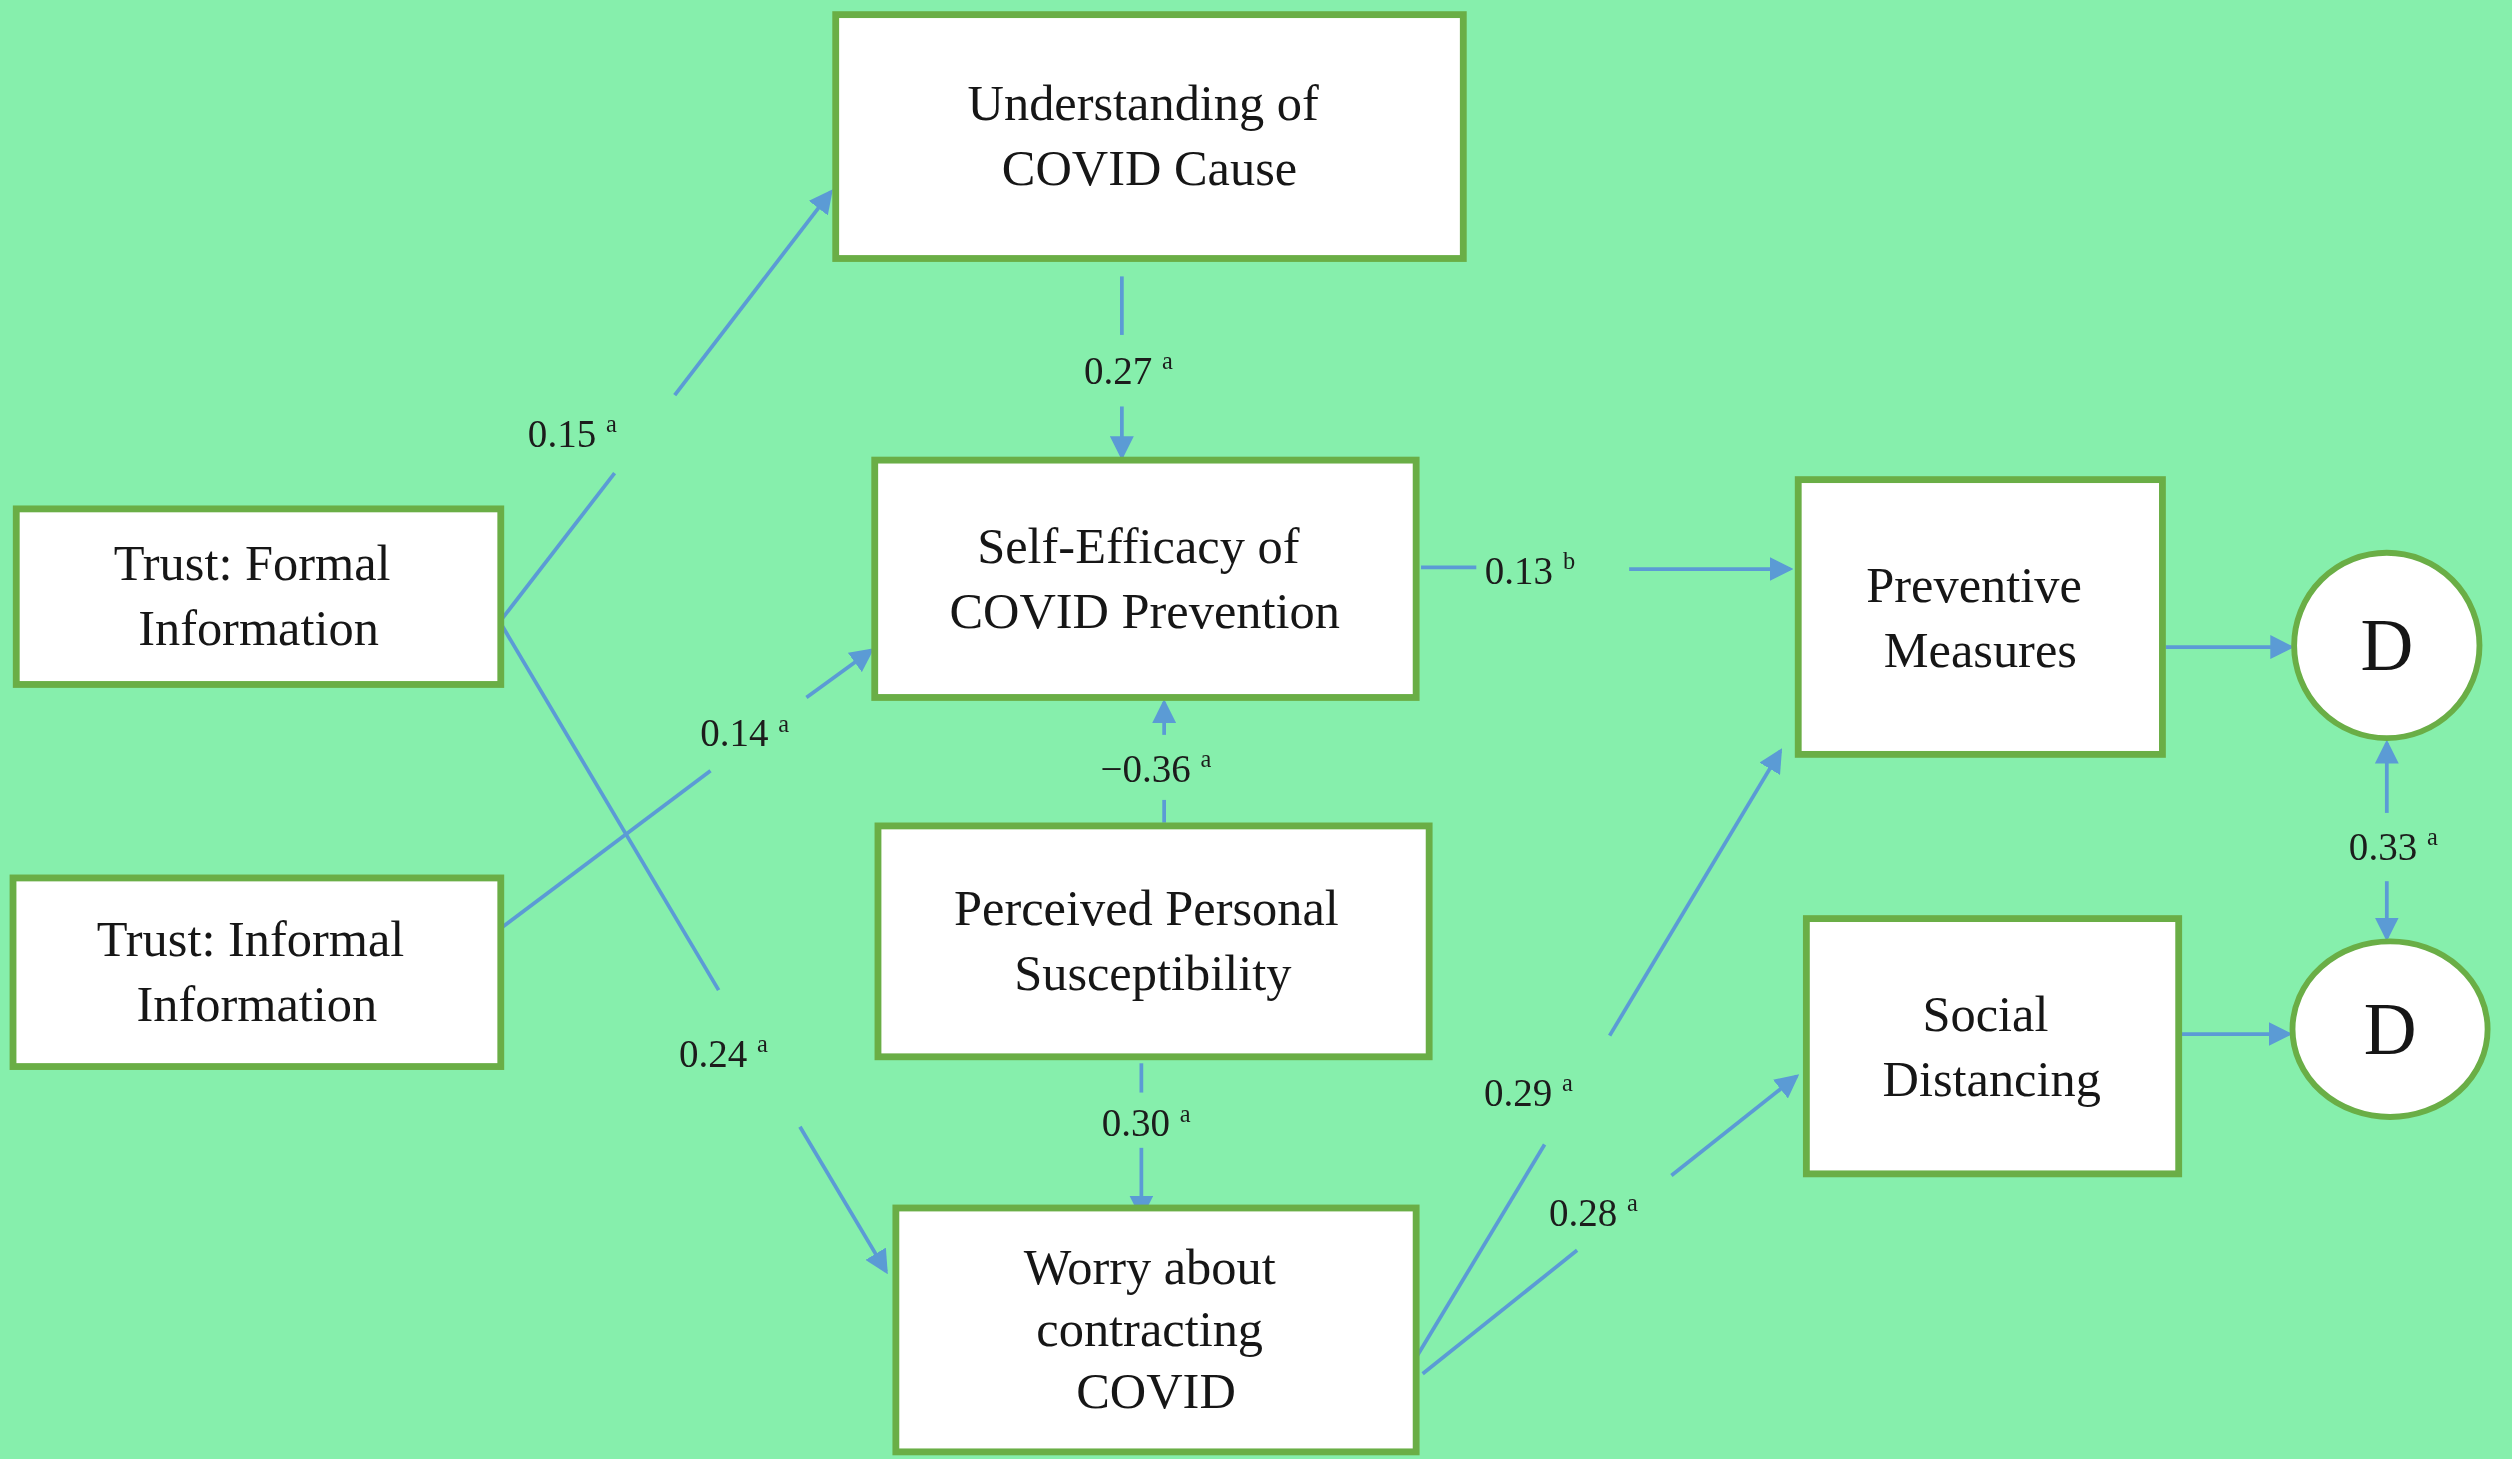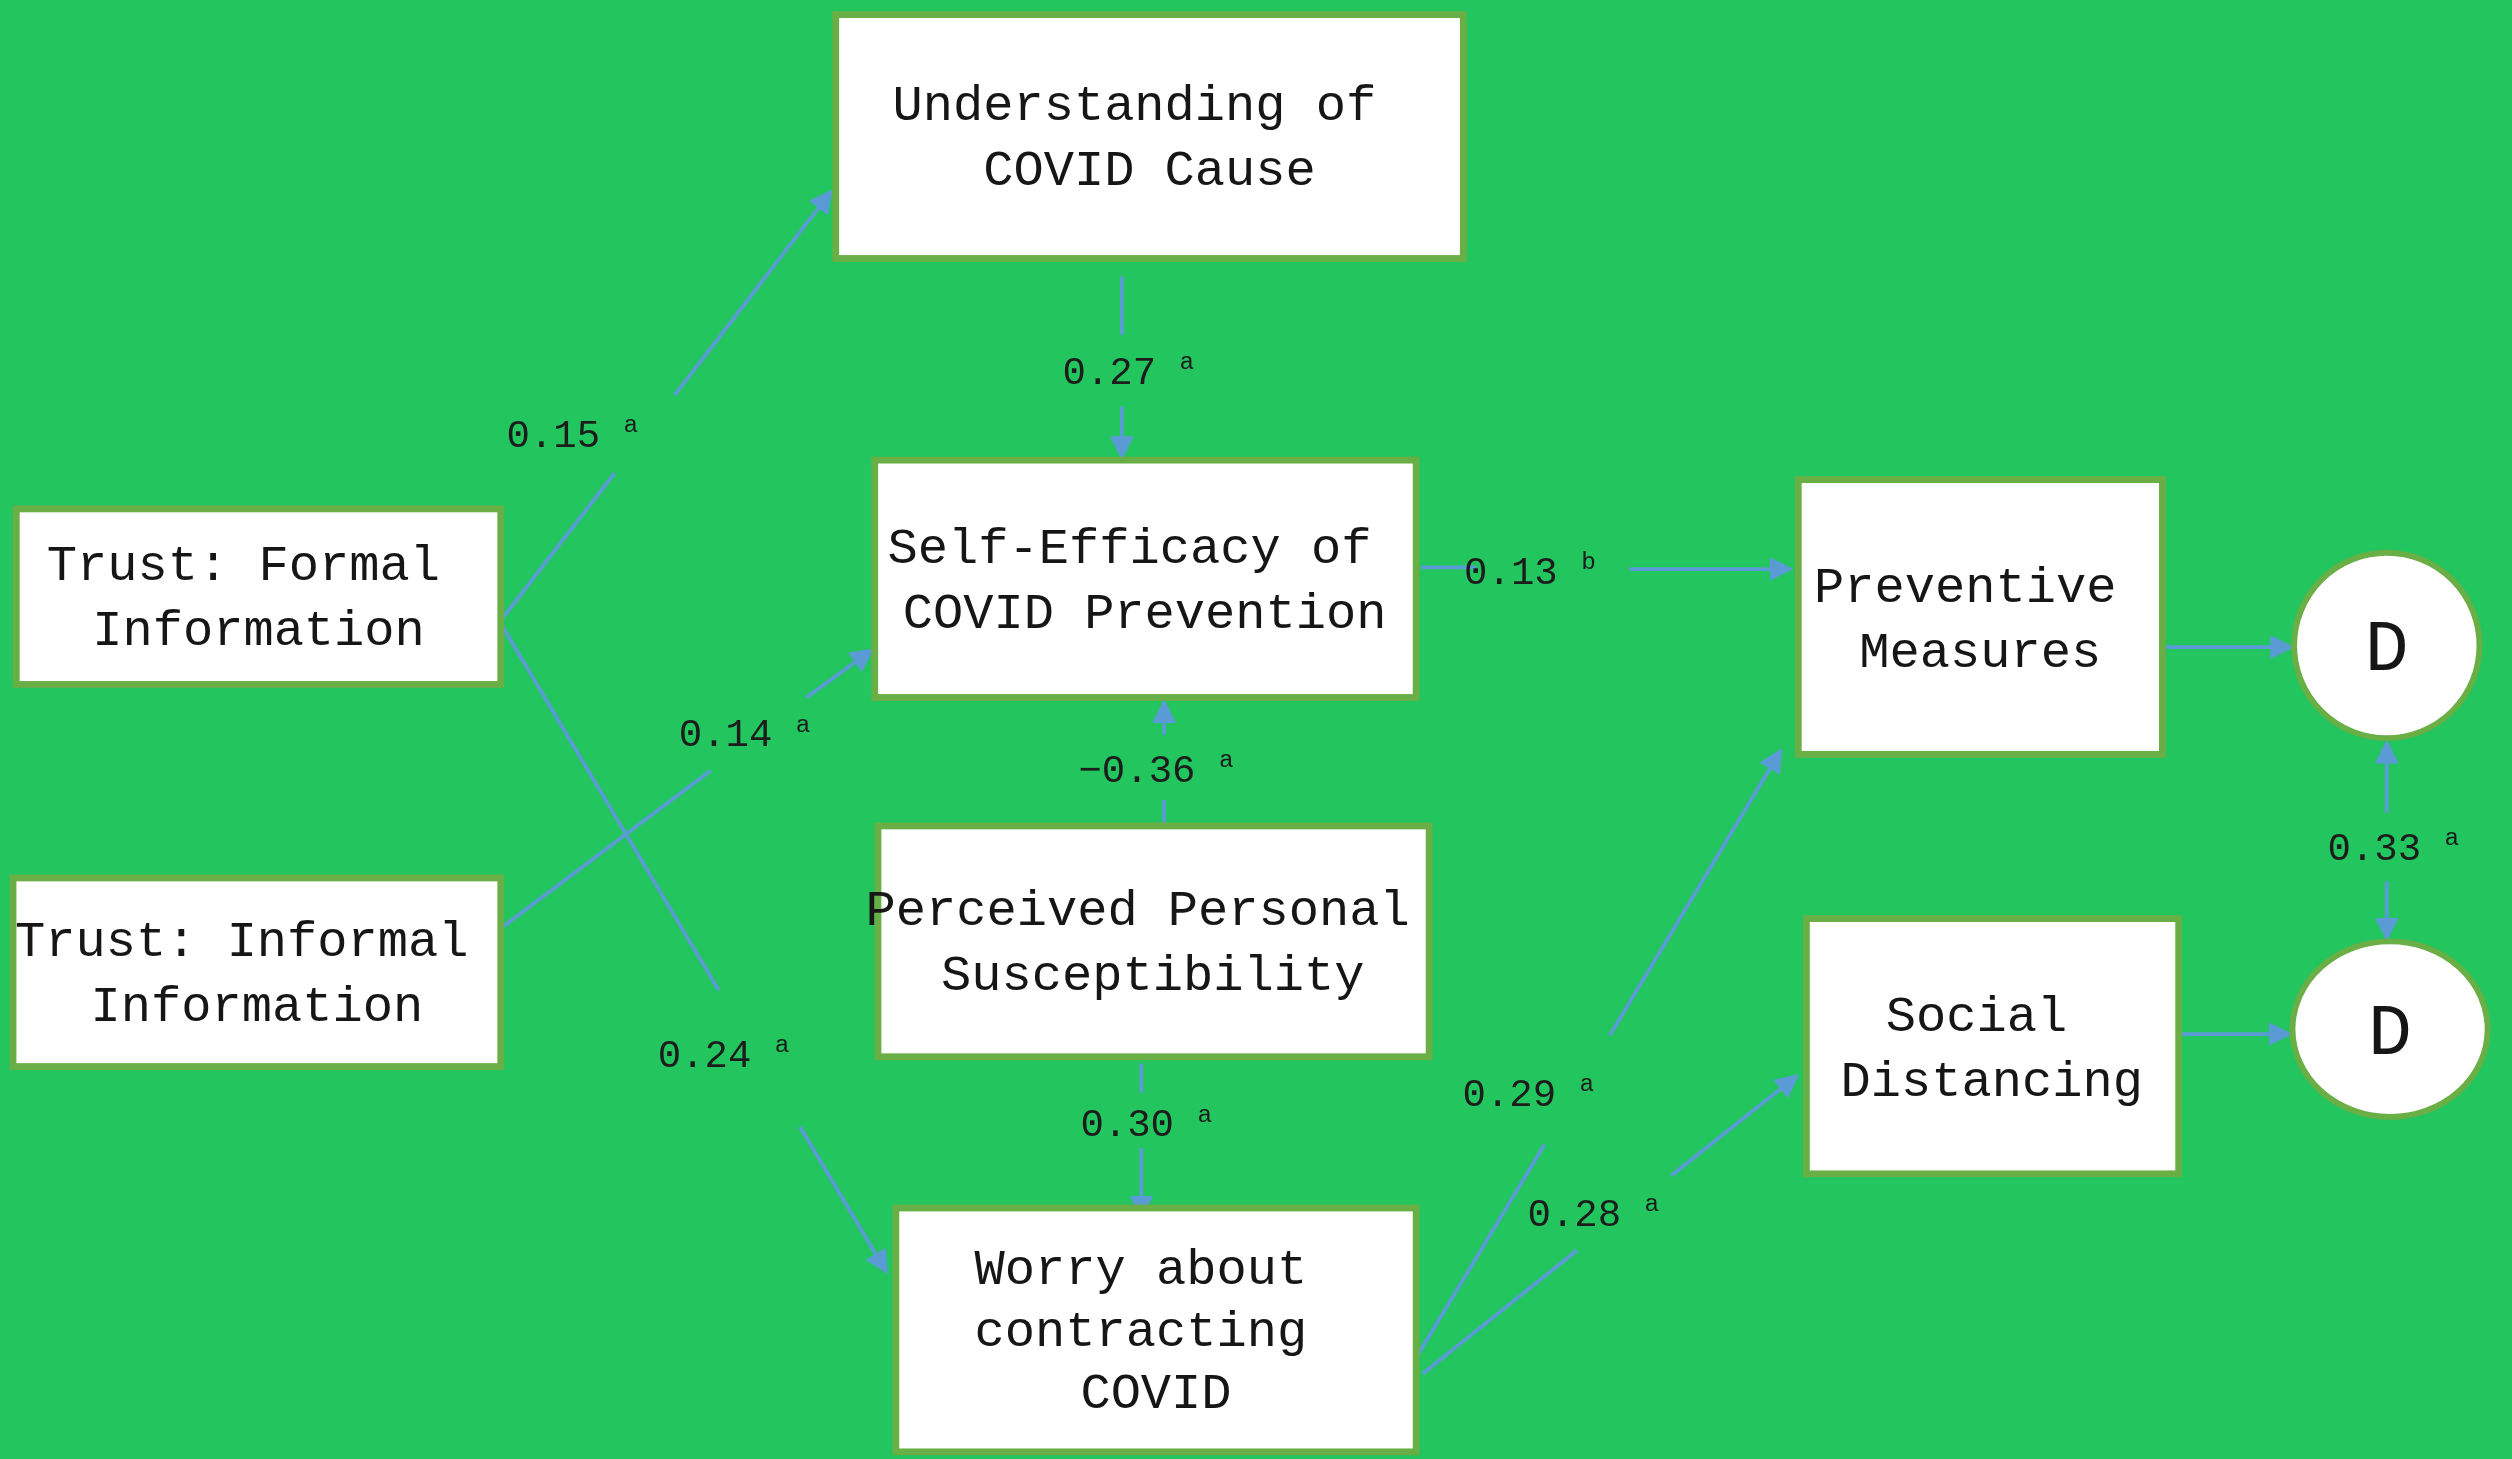--- a/index.html
+++ b/index.html
@@ -1,18 +1,18 @@
 <!DOCTYPE html>
 <html style="font-size:9.3px"><head>
 <meta charset="utf-8">
 <style>
   html, body { margin: 0; padding: 0; background: #ffffff; }
   .page {
-    width: 2512px; height: 1460px; background: #22c55e;
-    font-family: Liberation Mono, monospace;
+    width: 2512px; height: 1460px; background: #86efac;
+    font-family: Liberation Serif, serif;
   }
   svg { display: block; }
   .box   { fill: #ffffff; stroke: #6aae46; stroke-width: 4.2; }
   .dcirc { fill: #ffffff; stroke: #6aae46; stroke-width: 3.6; }
   .edge  { stroke: #5b9bd5; stroke-width: 2.3; fill: none; }
   .ntext { fill: #161616; font-size: 31px; text-anchor: middle; }
   .dtext { fill: #161616; font-size: 45px; text-anchor: middle; }
   .elabel{ fill: #1c1c1c; font-size: 24px; text-anchor: middle; }
   .sup   { font-size: 15px; }
 </style>

